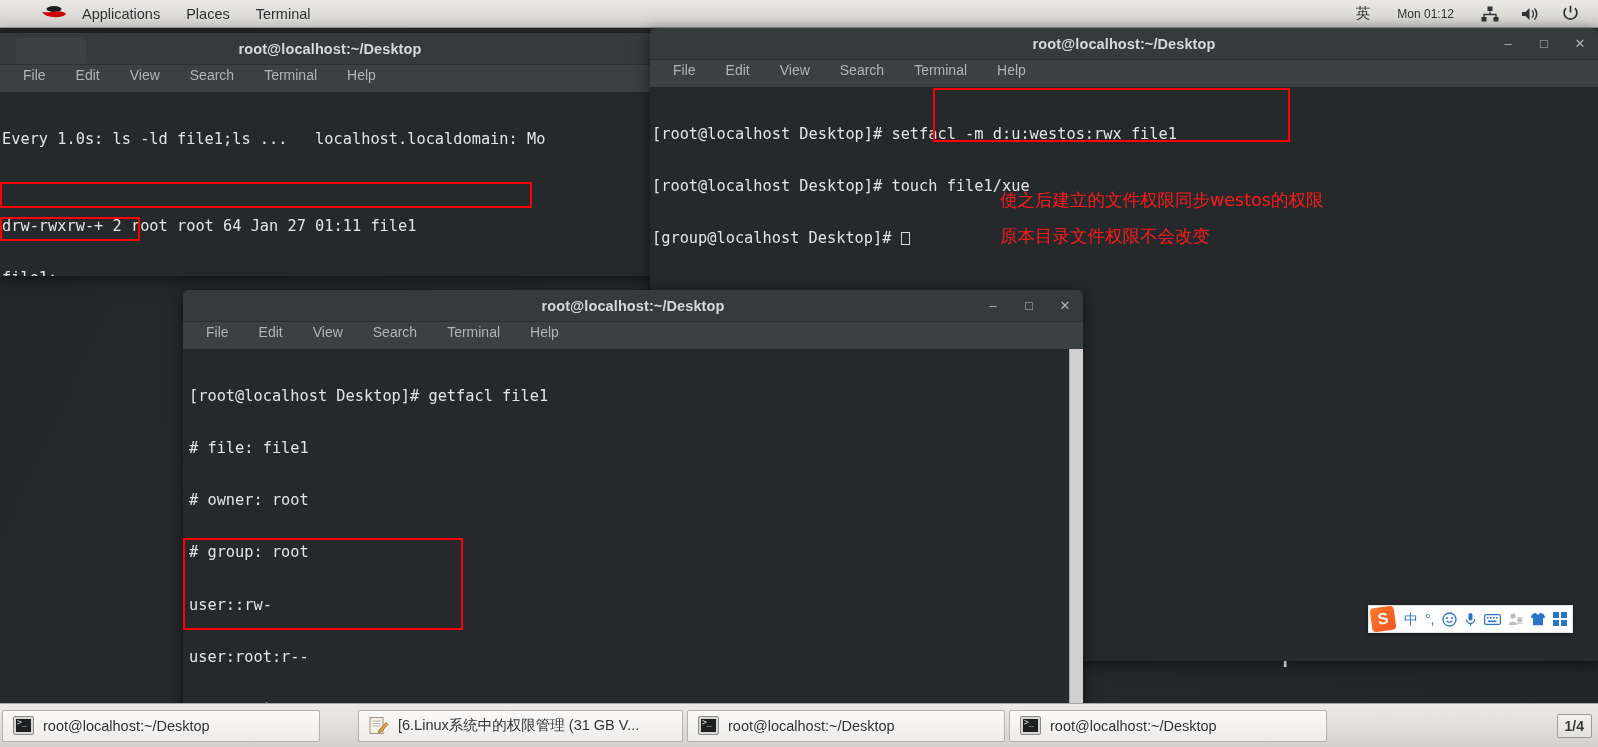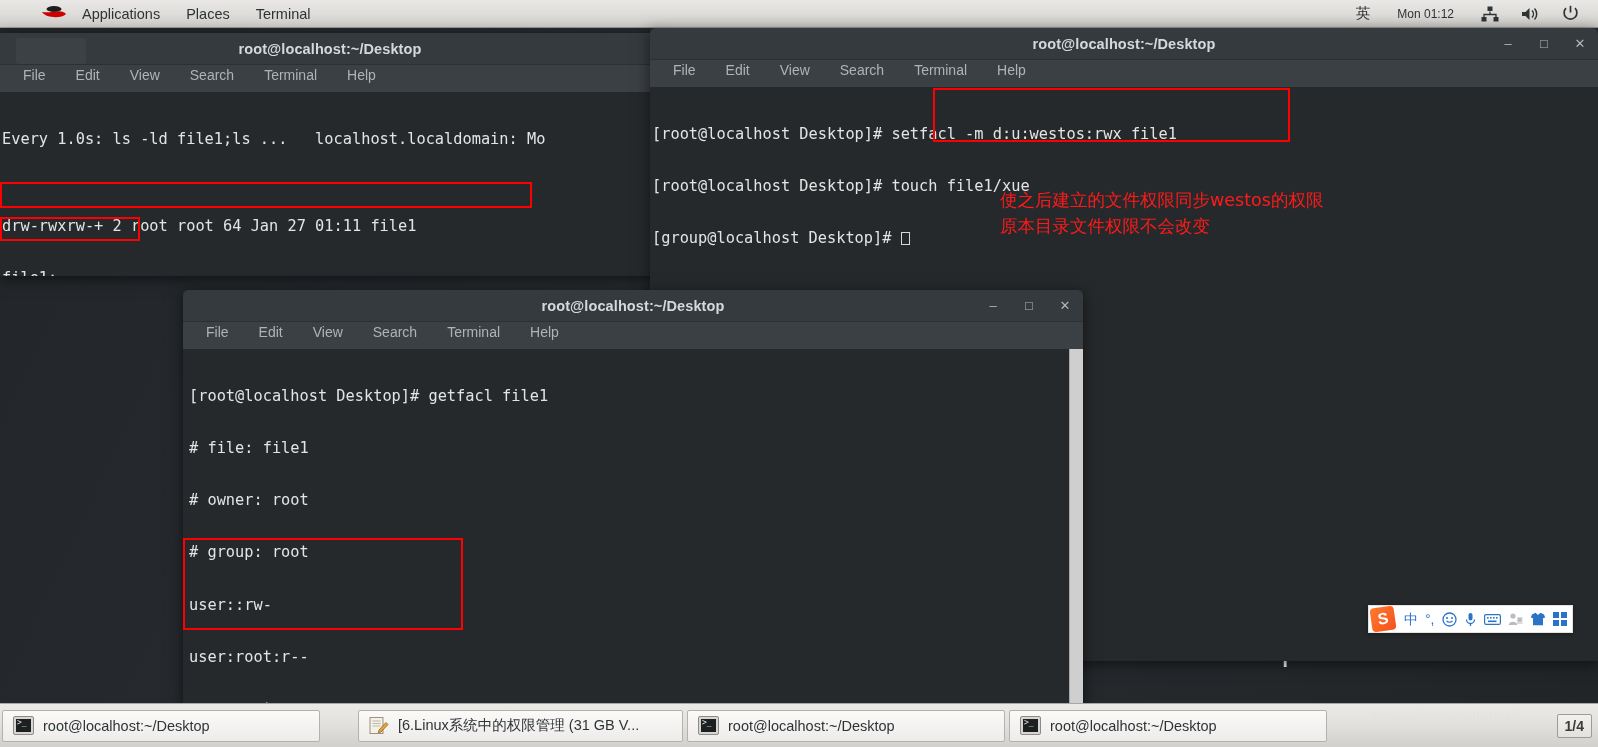--- a/index.html
+++ b/index.html
@@ -435,21 +435,21 @@
       <span>Search</span>
       <span>Terminal</span>
       <span>Help</span>
     </div>
     <div class="term-body">
       <div class="term-line">[root@localhost Desktop]# setfacl -m d:u:westos:rwx file1</div>
       <div class="term-line">[root@localhost Desktop]# touch file1/xue</div>
       <div class="term-line"><span>[group@localhost Desktop]# </span><span class="cursor-hollow"></span></div>
 
       <div class="redtext" style="left:350px; top:100px;"><span>使之后建立的文件权限同步westos的权限</span></div>
-      <div class="redtext" style="left:350px; top:126px;"><span>原本目录文件权限不会改变</span></div>
+      <div class="redtext" style="left:350px; top:136px;"><span>原本目录文件权限不会改变</span></div>
     </div>
   </div>
 
   <div class="redbox" style="left:933px; top:88px; width:357px; height:54px;"></div>
 
   <div class="win" id="win-getfacl">
     <div class="win-title">
       <span class="win-title-text">root@localhost:~/Desktop</span>
       <div class="win-btns">
         <span class="win-btn">–</span>

